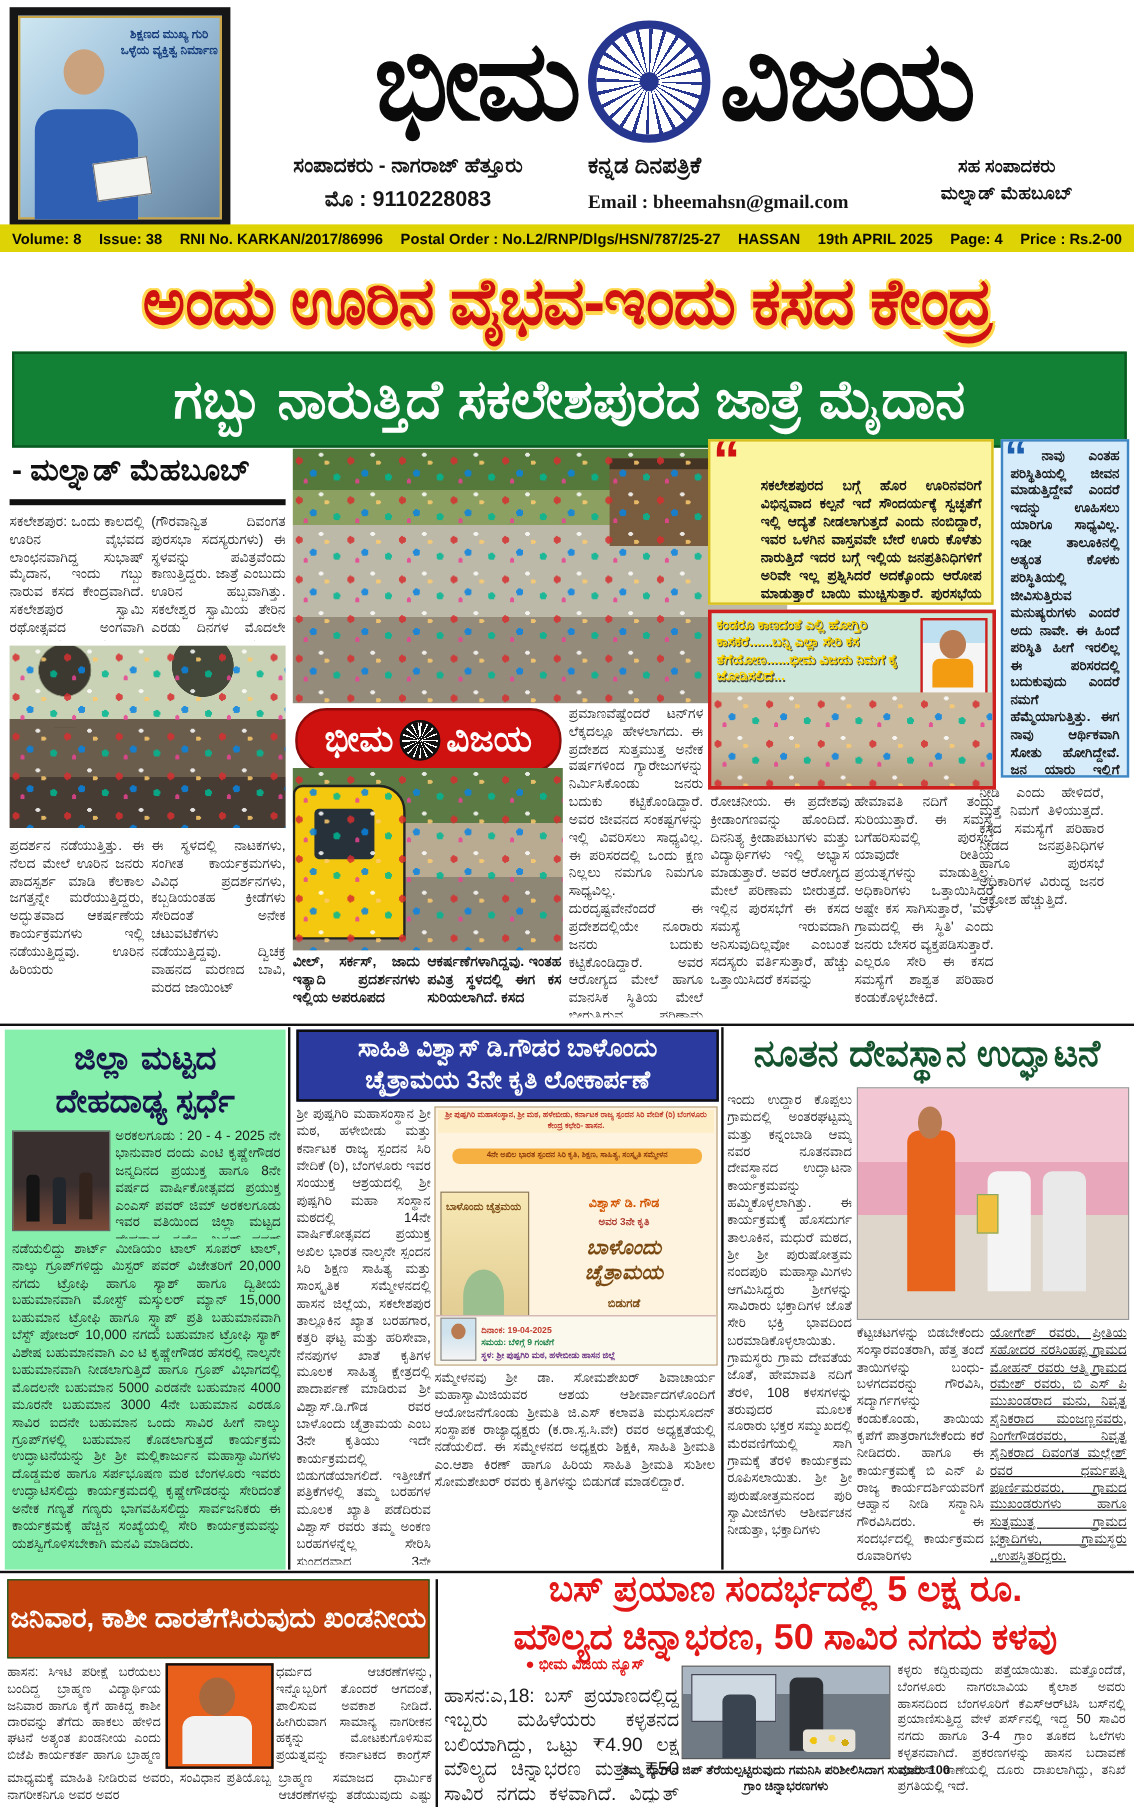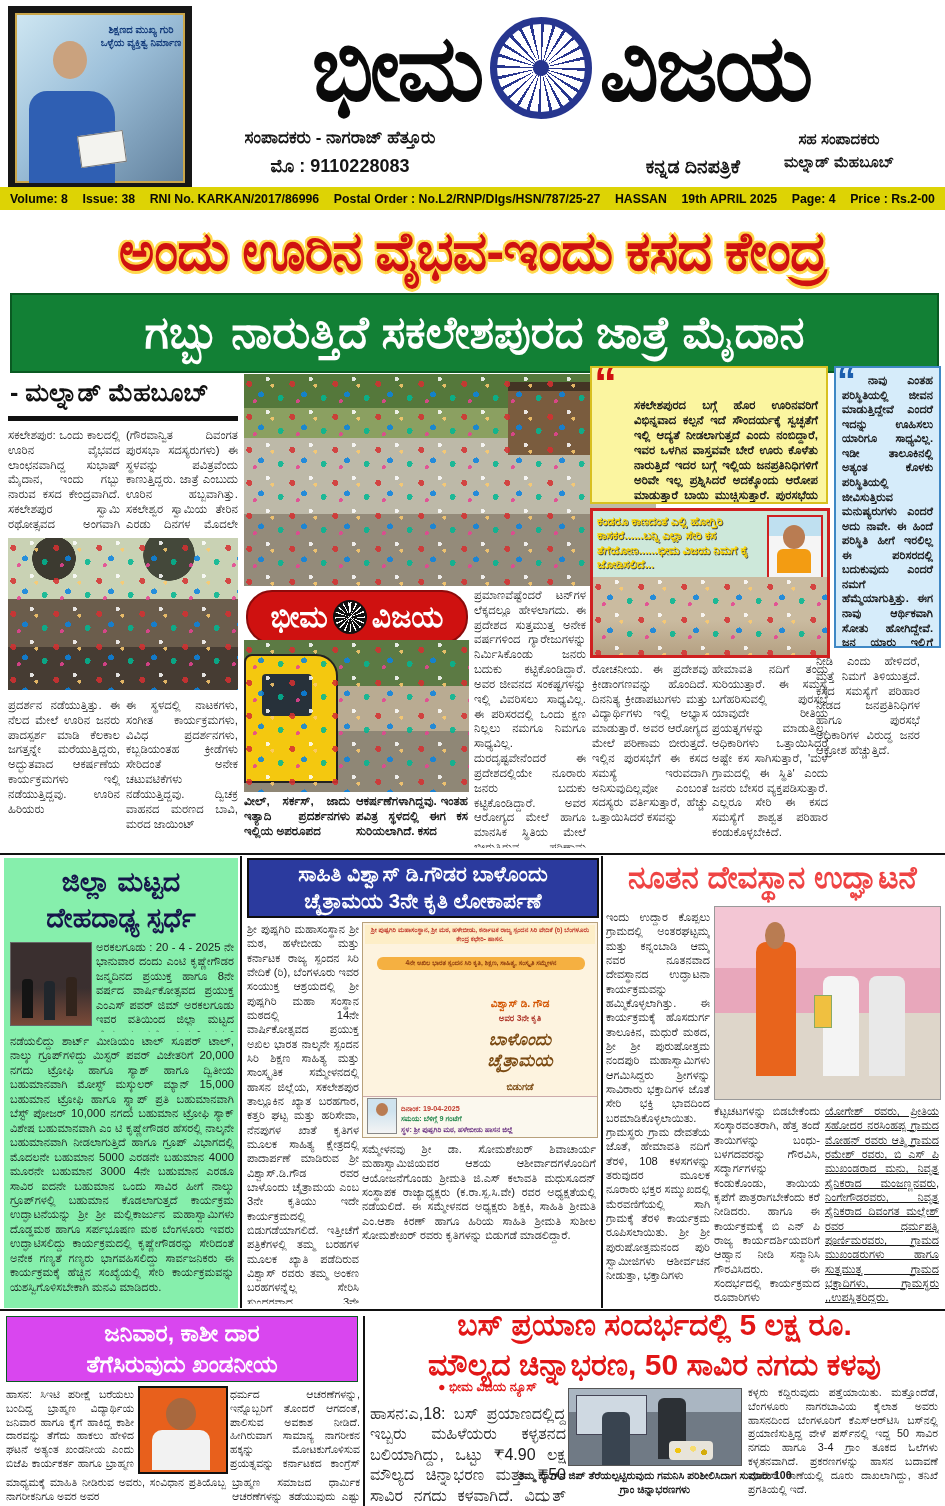--- a/index.html
+++ b/index.html
@@ -17,21 +17,21 @@
   .amb-face{position:absolute;left:38px;top:28px;width:34px;height:38px;border-radius:50%;background:#caa27e;}
   .amb-book{position:absolute;left:64px;bottom:18px;width:44px;height:30px;background:#f3f3ef;border:1px solid #777;transform:rotate(-8deg);}
   .mh-row{left:185px;top:12px;width:752px;height:112px;display:flex;align-items:center;justify-content:center;gap:8px;}
   .mh-word{font-size:92px;font-weight:800;color:#0a0a0a;letter-spacing:-3px;line-height:1;}
   .chakra{width:88px;height:88px;border-radius:50%;border:7px solid #27368f;
           background:repeating-conic-gradient(#27368f 0deg 4deg,#ffffff 4deg 15deg);position:relative;}
   .chakra::after{content:"";position:absolute;left:50%;top:50%;width:16px;height:16px;margin:-8px 0 0 -8px;
           border-radius:50%;background:#27368f;}
   .mh-sub{left:190px;top:128px;width:748px;display:flex;}
   .mh-sub .c1{width:300px;text-align:center;}
-  .mh-sub .c2{width:250px;text-align:right;margin-top:28px;}
+  .mh-sub .c2{width:250px;text-align:left;}
   .mh-sub .c3{width:198px;text-align:center;}
   .ed{font-size:17px;font-weight:bold;}
   .ph-no{font-size:18px;font-weight:bold;margin-top:8px;}
   .daily{font-size:19px;font-weight:bold;}
   .email{font-size:16px;font-weight:bold;font-family:"Liberation Serif",serif;margin-top:10px;}
   .coed{font-size:15px;font-weight:bold;line-height:1.5;}
 
   .infobar{left:0;top:187px;width:945px;height:23px;background:#ddd305;display:flex;align-items:center;
            justify-content:space-between;padding:0 10px;box-sizing:border-box;font-size:12.3px;font-weight:bold;color:#090909;}
 
@@ -115,31 +115,31 @@
   .poster-title{position:absolute;left:84px;top:106px;width:146px;text-align:center;font-size:17px;font-weight:800;color:#7b4a12;font-style:italic;line-height:1.25;}
   .poster-rel{position:absolute;left:84px;top:158px;width:146px;text-align:center;font-size:9.5px;font-weight:bold;color:#7b4a12;}
   .poster-foot{position:absolute;left:0;bottom:0;width:100%;height:40px;background:#fbf8ee;border-top:1px solid #caa;}
   .pf-port{position:absolute;left:4px;bottom:3px;width:28px;height:34px;background:linear-gradient(180deg,#cfe3ee 0 35%,#f4f4f4 100%);border:1px solid #888;}
   .pf-face{position:absolute;left:8px;top:4px;width:12px;height:13px;border-radius:50%;background:#b97c52;}
   .pf-lines{position:absolute;left:38px;bottom:2px;width:192px;font-size:7.2px;line-height:1.45;font-weight:bold;}
   .pf-d{color:#c0392b;} .pf-t{color:#1e8449;} .pf-s{color:#6c3483;}
 
   
   .temple{left:604px;top:858px;width:337px;height:450px;position:absolute;}
-  .temple-head{position:absolute;left:0;top:2px;width:100%;text-align:center;font-size:31px;font-weight:800;color:#ef4444;}
+  .temple-head{position:absolute;left:0;top:2px;width:100%;text-align:center;font-size:31px;font-weight:800;color:#14532d;}
   .ph-ceremony{left:110px;top:48px;width:225px;height:192px;background:linear-gradient(180deg,#f3c6d4 0 32%,#e8a7bb 32% 55%,#ded6ca 55% 100%);border:1px solid #999;}
   .monk{position:absolute;left:18%;top:18%;width:18%;height:70%;background:#e8641c;border-radius:10px 10px 0 0;}
   .monk-head{position:absolute;left:22%;top:8%;width:9%;height:14%;border-radius:50%;background:#b97c52;}
   .white-fig{position:absolute;left:48%;top:36%;width:16%;height:52%;background:#f4f4f4;border-radius:8px 8px 0 0;box-shadow:46px 0 0 #e9e9e9;}
   .plaque{position:absolute;left:44%;top:46%;width:7%;height:16%;background:#f0c040;border:1px solid #8a6;}
 
   
   .jani{left:4px;top:1312px;width:358px;height:194px;position:absolute;}
-  .jani-box{position:absolute;left:2px;top:4px;width:350px;height:64px;background:#d946ef;border:1px solid #0a5a22;
-        color:#fff;display:flex;flex-direction:column;align-items:center;justify-content:center;font-size:23px;font-weight:800;line-height:1.35;}
+  .jani-box{position:absolute;left:2px;top:4px;width:350px;height:64px;background:#c2410c;border:1px solid #0a5a22;
+        color:#fff;display:flex;flex-direction:row;align-items:center;justify-content:center;font-size:23px;font-weight:800;line-height:1.35;}
   .jani-photo{position:absolute;left:134px;top:74px;width:86px;height:84px;border:2px solid #111;background:#e8601c;}
   .jp-face{position:absolute;left:26px;top:10px;width:30px;height:32px;border-radius:50%;background:#a8683e;}
   .jp-body{position:absolute;left:12px;top:42px;width:58px;height:40px;background:#f2f2f2;border-radius:10px 10px 0 0;}
 
   
   .bus{left:368px;top:1300px;width:573px;height:206px;position:absolute;}
   .bus-h{position:absolute;left:0;width:100%;text-align:center;font-size:30px;font-weight:800;color:#e21717;}
   .bus-byline{position:absolute;left:70px;top:80px;font-size:12.5px;font-weight:bold;color:#e21717;}
   .ph-bus{left:200px;top:88px;width:172px;height:76px;background:linear-gradient(180deg,#aab6c2 0 30%,#707a85 30% 100%);border:1px solid #555;}
   .bus-win{position:absolute;left:4%;top:8%;width:40%;height:50%;background:#cfd9e2;border:1px solid #445;}
@@ -272,20 +272,24 @@
 
   <div class="book">
     <div class="book-headbox">
       <div>ಸಾಹಿತಿ ವಿಶ್ವಾಸ್ ಡಿ.ಗೌಡರ ಬಾಳೊಂದು</div>
       <div>ಚೈತ್ರಾಮಯ 3ನೇ ಕೃತಿ ಲೋಕಾರ್ಪಣೆ</div>
     </div>
     <div class="txt" style="left:3px;top:64px;width:112px;height:382px;font-size:11.2px;">ಶ್ರೀ ಪುಷ್ಪಗಿರಿ ಮಹಾಸಂಸ್ಥಾನ ಶ್ರೀ ಮಠ, ಹಳೇಬೀಡು ಮತ್ತು ಕರ್ನಾಟಕ ರಾಜ್ಯ ಸ್ಪಂದನ ಸಿರಿ ವೇದಿಕೆ (ರಿ), ಬೆಂಗಳೂರು ಇವರ ಸಂಯುಕ್ತ ಆಶ್ರಯದಲ್ಲಿ ಶ್ರೀ ಪುಷ್ಪಗಿರಿ ಮಹಾ ಸಂಸ್ಥಾನ ಮಠದಲ್ಲಿ 14ನೇ ವಾರ್ಷಿಕೋತ್ಸವದ ಪ್ರಯುಕ್ತ ಅಖಿಲ ಭಾರತ ನಾಲ್ಕನೇ ಸ್ಪಂದನ ಸಿರಿ ಶಿಕ್ಷಣ ಸಾಹಿತ್ಯ ಮತ್ತು ಸಾಂಸ್ಕೃತಿಕ ಸಮ್ಮೇಳನದಲ್ಲಿ ಹಾಸನ ಜಿಲ್ಲೆಯ, ಸಕಲೇಶಪುರ ತಾಲ್ಲೂಕಿನ ಖ್ಯಾತ ಬರಹಗಾರ, ಕತ್ತರಿ ಘಟ್ಟ ಮತ್ತು ಹರಿಸೇವಾ, ನೆನಪುಗಳ ಖಾತೆ ಕೃತಿಗಳ ಮೂಲಕ ಸಾಹಿತ್ಯ ಕ್ಷೇತ್ರದಲ್ಲಿ ಪಾದಾರ್ಪಣೆ ಮಾಡಿರುವ ಶ್ರೀ ವಿಶ್ವಾಸ್.ಡಿ.ಗೌಡ ರವರ ಬಾಳೊಂದು ಚೈತ್ರಾಮಯ ಎಂಬ 3ನೇ ಕೃತಿಯು ಇದೇ ಕಾರ್ಯಕ್ರಮದಲ್ಲಿ ಬಿಡುಗಡೆಯಾಗಲಿದೆ. ಇತ್ತೀಚೆಗೆ ಪತ್ರಿಕೆಗಳಲ್ಲಿ ತಮ್ಮ ಬರಹಗಳ ಮೂಲಕ ಖ್ಯಾತಿ ಪಡೆದಿರುವ ವಿಶ್ವಾಸ್ ರವರು ತಮ್ಮ ಅಂಕಣ ಬರಹಗಳನ್ನೆಲ್ಲ ಸೇರಿಸಿ ಸುಂದರವಾದ 3ನೇ ಕೃತಿಯೊಂದನ್ನು ಮಾಡಿದ್ದಾರೆ. ಇವರ ಅನೇಕ ಕೃತಿಗಳು ಮುದ್ರಣ ಹಂತದಲ್ಲಿವೆ. ಮುದ್ರಣ ಹಂತದಲ್ಲಿರುವ ಕೃತಿಗಳು ಕೂಡ ಅಂಕಣ ಬರಹಗಳ ಜೊತೆಯಲ್ಲಿ ವಿಮರ್ಶಾ ಸಾಹಿತ್ಯದ ಕೃತಿಗಳಾಗಿವೆ. ಇವರ ಅನೇಕ ಉತ್ತಮ ಬರಹಗಳನ್ನು ಸೇರಿಸಿಕೊಂಡು ಬಾಳೊಂದು ಚೈತ್ರಾಮಯ ಎಂಬ ಕೃತಿಯನ್ನು ಮಾಡಿದ್ದಾರೆ. ಈ ಕೃತಿಯು ಈ ಸುಂದರವಾದ ಕಾರ್ಯಕ್ರಮದಲ್ಲಿ ಬಿಡುಗಡೆಯಾಗಲಿದೆ.</div>
     <div class="poster">
       <div class="poster-top">ಶ್ರೀ ಪುಷ್ಪಗಿರಿ ಮಹಾಸಂಸ್ಥಾನ, ಶ್ರೀ ಮಠ, ಹಳೇಬೀಡು, ಕರ್ನಾಟಕ ರಾಜ್ಯ ಸ್ಪಂದನ ಸಿರಿ ವೇದಿಕೆ (ರಿ) ಬೆಂಗಳೂರು ಕೇಂದ್ರ ಕಛೇರಿ- ಹಾಸನ.</div>
       <div class="poster-orange">4ನೇ ಅಖಿಲ ಭಾರತ ಸ್ಪಂದನ ಸಿರಿ ಕೃತಿ, ಶಿಕ್ಷಣ, ಸಾಹಿತ್ಯ, ಸಂಸ್ಕೃತಿ ಸಮ್ಮೇಳನ</div>
+      <div class="poster-cover">
+        <div class="cover-title">ಬಾಳೊಂದು ಚೈತ್ರಮಯ</div>
+        <div class="cover-fig"></div>
+      </div>
       <div class="poster-auth">ವಿಶ್ವಾಸ್ ಡಿ. ಗೌಡ</div>
       <div class="poster-auth2">ಅವರ 3ನೇ ಕೃತಿ</div>
       <div class="poster-title">
         <div>ಬಾಳೊಂದು</div>
         <div>ಚೈತ್ರಾಮಯ</div>
       </div>
       <div class="poster-rel">ಬಿಡುಗಡೆ</div>
       <div class="poster-foot">
         <div class="pf-port">
             <div class="pf-face"></div>

